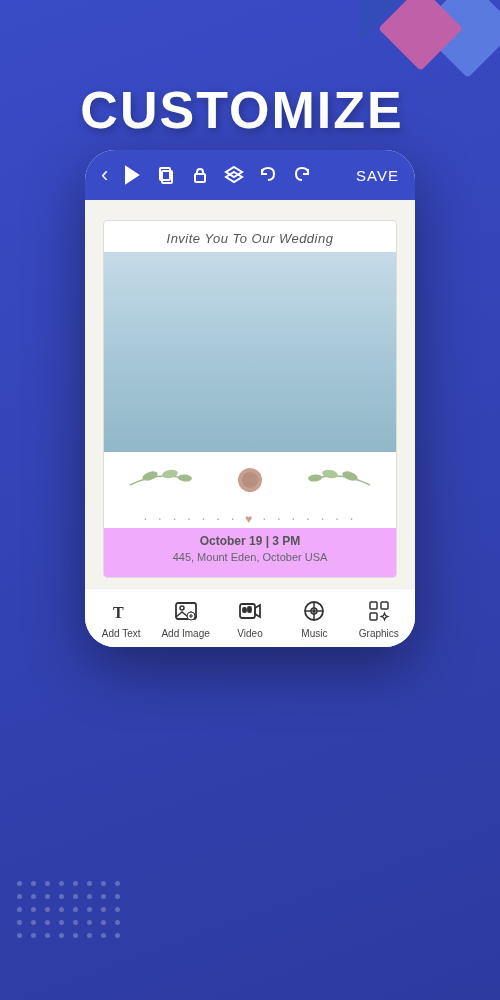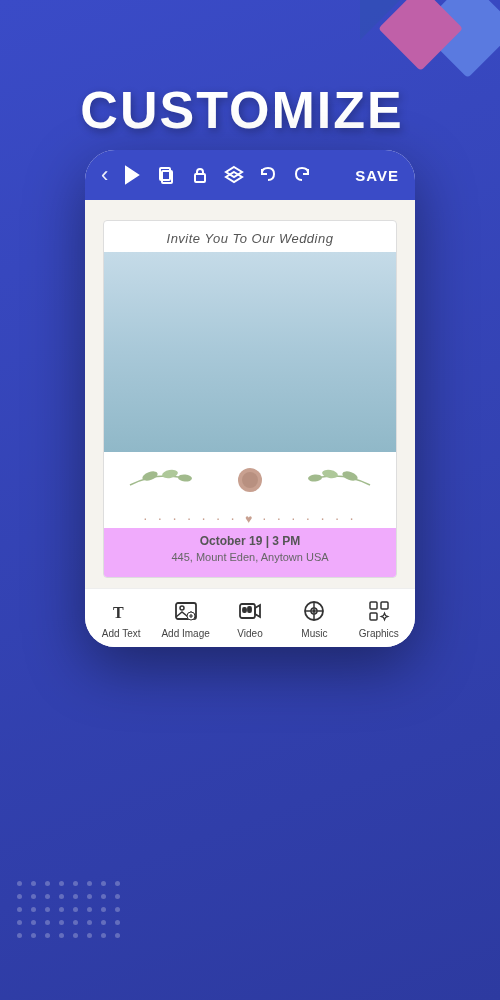--- a/index.html
+++ b/index.html
@@ -61,21 +61,21 @@
     .toolbar-icon {
       color: white;
       font-size: 18px;
       cursor: pointer;
       opacity: 0.9;
     }
 
     .toolbar-save {
       margin-left: auto;
       color: white;
-      font-weight: 700;
+      font-weight: 400;
       font-size: 15px;
       cursor: pointer;
       letter-spacing: 1px;
     }
 
     
     .card-area {
       background: #f5f3ee;
       padding: 20px 18px 10px;
     }
@@ -422,21 +422,21 @@
         </svg>
       </div>
 
 
       <div class="dotted-line">
         · · · · · · · <span class="heart-icon">♥</span> · · · · · · ·
       </div>
 
       <div class="card-details">
         <div class="card-date">October 19 | 3 PM</div>
-        <div class="card-location">445, Mount Eden, Anytown USA</div>
+        <div class="card-location">445, Mount Eden, October USA</div>
       </div>
 
     </div>
   </div>
 
   <div class="bottom-bar">
 
     <div class="bottom-item">
       <svg class="icon-svg" viewBox="0 0 24 24" stroke="#333" fill="none">
         <text x="4" y="19" font-size="16" font-weight="700" fill="#333" stroke="none" font-family="serif">T</text>

